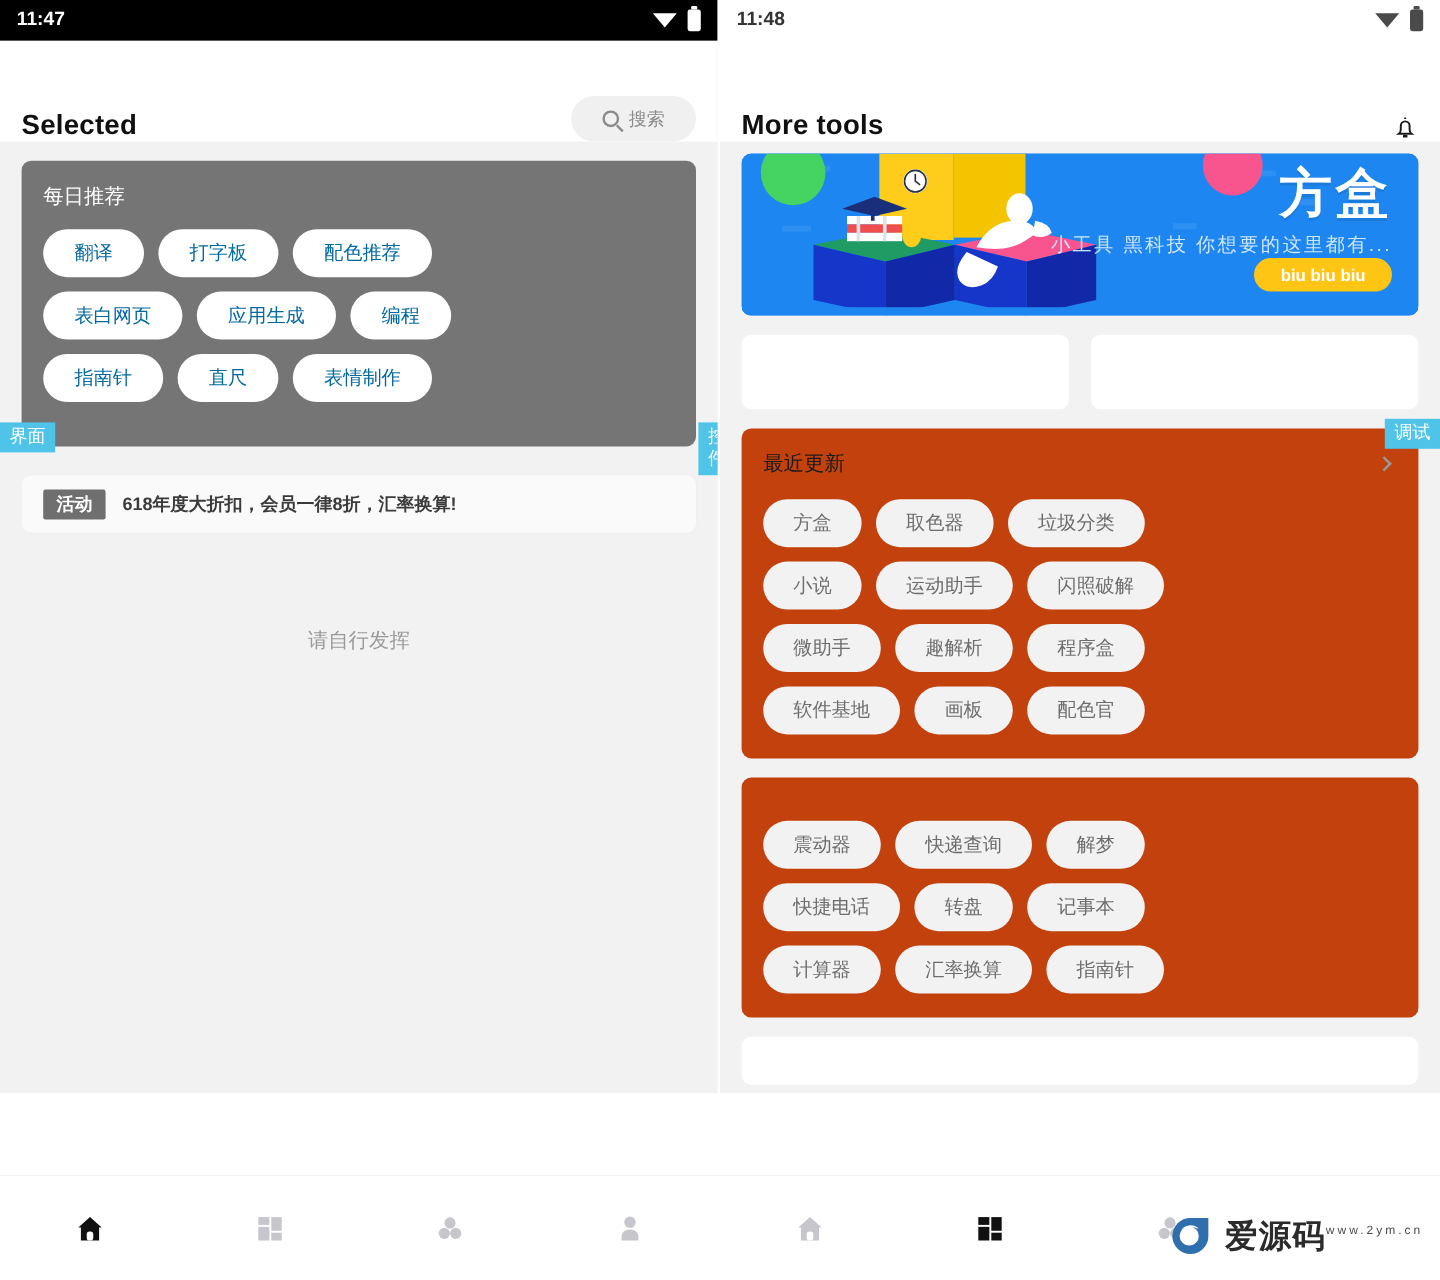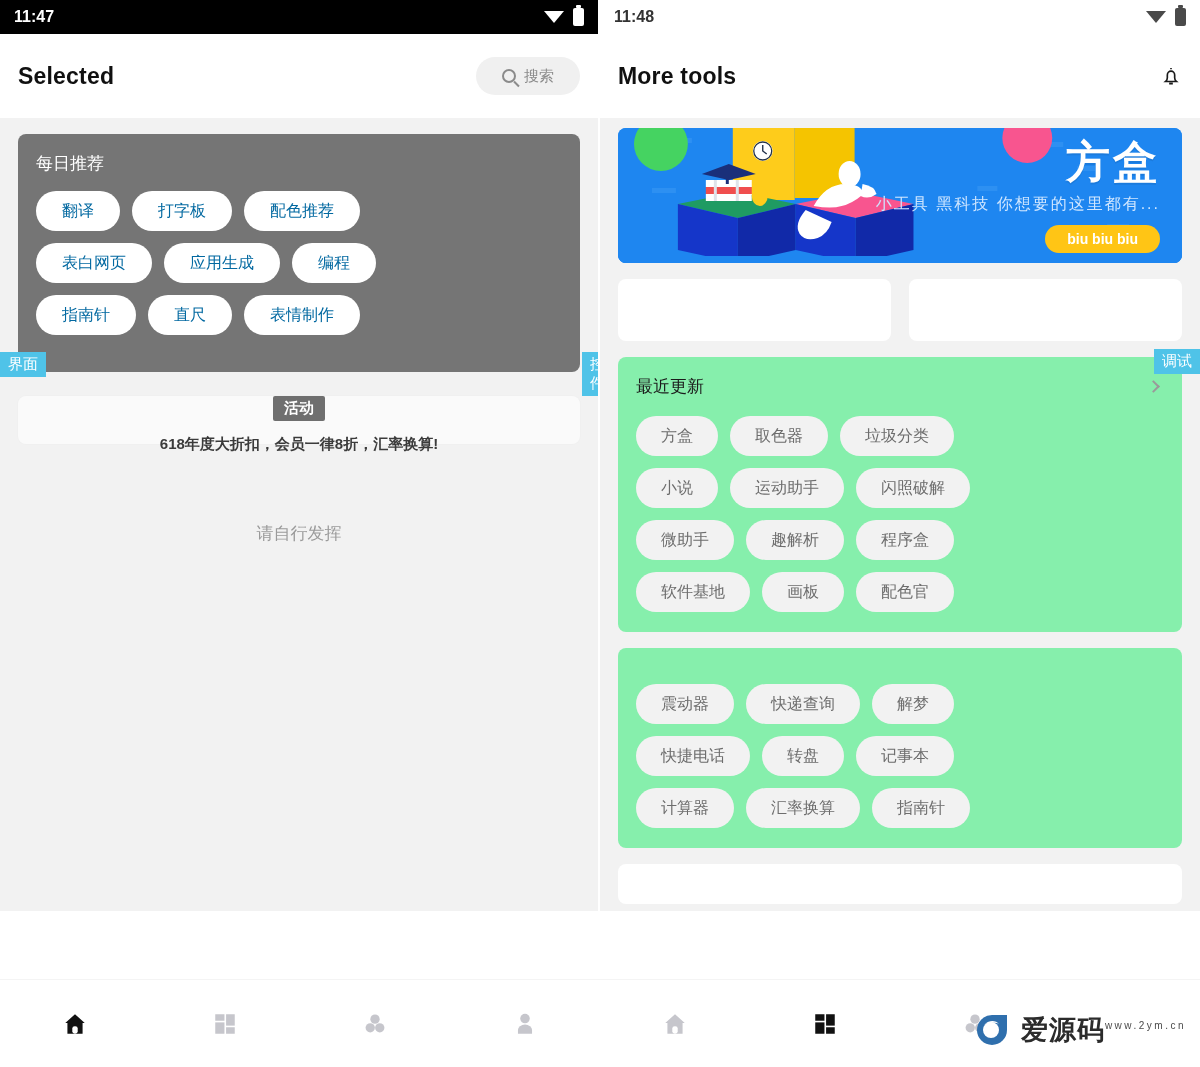--- a/index.html
+++ b/index.html
@@ -28,21 +28,21 @@
   .statusbar.dark .wifi-glyph { border-top: 12px solid #ffffff; }
   .statusbar.light .wifi-glyph { border-top: 12px solid #4a4a4a; }
   .batt { position: relative; width: 11px; height: 18px; border-radius: 2px; }
   .statusbar.dark .batt { background: #ffffff; }
   .statusbar.light .batt { background: #4a4a4a; }
   .batt:before { content: ""; position: absolute; top: -3px; left: 3px; width: 5px; height: 3px;
     border-radius: 1px; background: inherit; }
 
   
   .appbar {
-    height: 84px; background: #ffffff; display: flex; align-items: center;
+    height: 84px; background: #ffffff; display: flex; align-items: flex-end;
     justify-content: space-between; padding: 0 18px;
   }
   .appbar-title { font-size: 23px; font-weight: bold; color: #101010; letter-spacing: .2px; }
   .search-pill {
     display: flex; align-items: center; gap: 8px;
     background: #f0f0f0; border-radius: 20px; height: 38px; padding: 0 26px;
     color: #8b8b8b; font-size: 15px;
   }
   .mag { width: 14px; height: 14px; border: 2px solid #8b8b8b; border-radius: 50%;
     position: relative; display: inline-block; }
@@ -71,21 +71,20 @@
     font-size: 15px; padding: 3px 8px; line-height: 1.25; z-index: 5;
   }
   .badge-left { left: 0; top: 352px; }
   .badge-right { left: 582px; top: 352px; }
   .badge-debug { right: 0; top: 349px; }
 
   .notice {
     margin-top: 24px; background: #fafafa; border-radius: 8px; height: 48px;
     display: flex; align-items: center; padding: 0 18px; gap: 14px;
     box-shadow: 0 0 0 1px #f0f0f0;
-    flex-direction: column;
   }
   .notice-tag {
     background: #6f6f6f; color: #ffffff; font-size: 15px; font-weight: bold;
     padding: 3px 11px; border-radius: 2px;
   }
   .notice-text { font-size: 15px; color: #3b3b3b; font-weight: bold; }
 
   .placeholder-text {
     text-align: center; margin-top: 78px; color: #9a9a9a; font-size: 17px;
   }
@@ -97,29 +96,29 @@
     background: #1e86f0; margin-top: 10px;
   }
   .banner-svg { position: absolute; inset: 0; width: 100%; height: 100%; display: block; }
   .banner-text { position: absolute; right: 22px; top: 12px; text-align: right; }
   .banner-title {
     font-size: 44px; font-weight: bold; color: #ffffff; letter-spacing: 3px;
     line-height: 1; text-shadow: 0 2px 0 rgba(0,0,0,.08);
   }
   .banner-sub { font-size: 16px; color: #cfe6ff; letter-spacing: 2px; margin-top: 10px; }
   .banner-btn {
-    margin-top: 10px; display: inline-block; background: #ffc515; color: #ffffff;
+    margin-top: 0; display: inline-block; background: #ffc515; color: #ffffff;
     font-size: 14px; font-weight: bold; border-radius: 16px; padding: 6px 22px;
   }
 
   .empty-cards { display: flex; gap: 18px; margin-top: 16px; }
   .empty-card { flex: 1; height: 62px; background: #ffffff; border-radius: 8px; }
 
   .section-card {
-    background: #86efac; border-radius: 8px; margin-top: 16px; padding: 18px 18px 20px 18px;
+    background: #c2410c; border-radius: 8px; margin-top: 16px; padding: 18px 18px 20px 18px;
   }
   .section-head { display: flex; align-items: center; justify-content: space-between; }
   .section-title { font-size: 17px; color: #1b1b1b; }
   .chev {
     width: 9px; height: 9px; border-top: 2px solid #9a9a9a; border-right: 2px solid #9a9a9a;
     transform: rotate(45deg); margin-right: 6px;
   }
   .chip-gray-rows { display: flex; flex-direction: column; gap: 12px; margin-top: 18px; }
   .chip-gray {
     background: #f2f2f2; color: #6d6d6d; border-radius: 22px;

